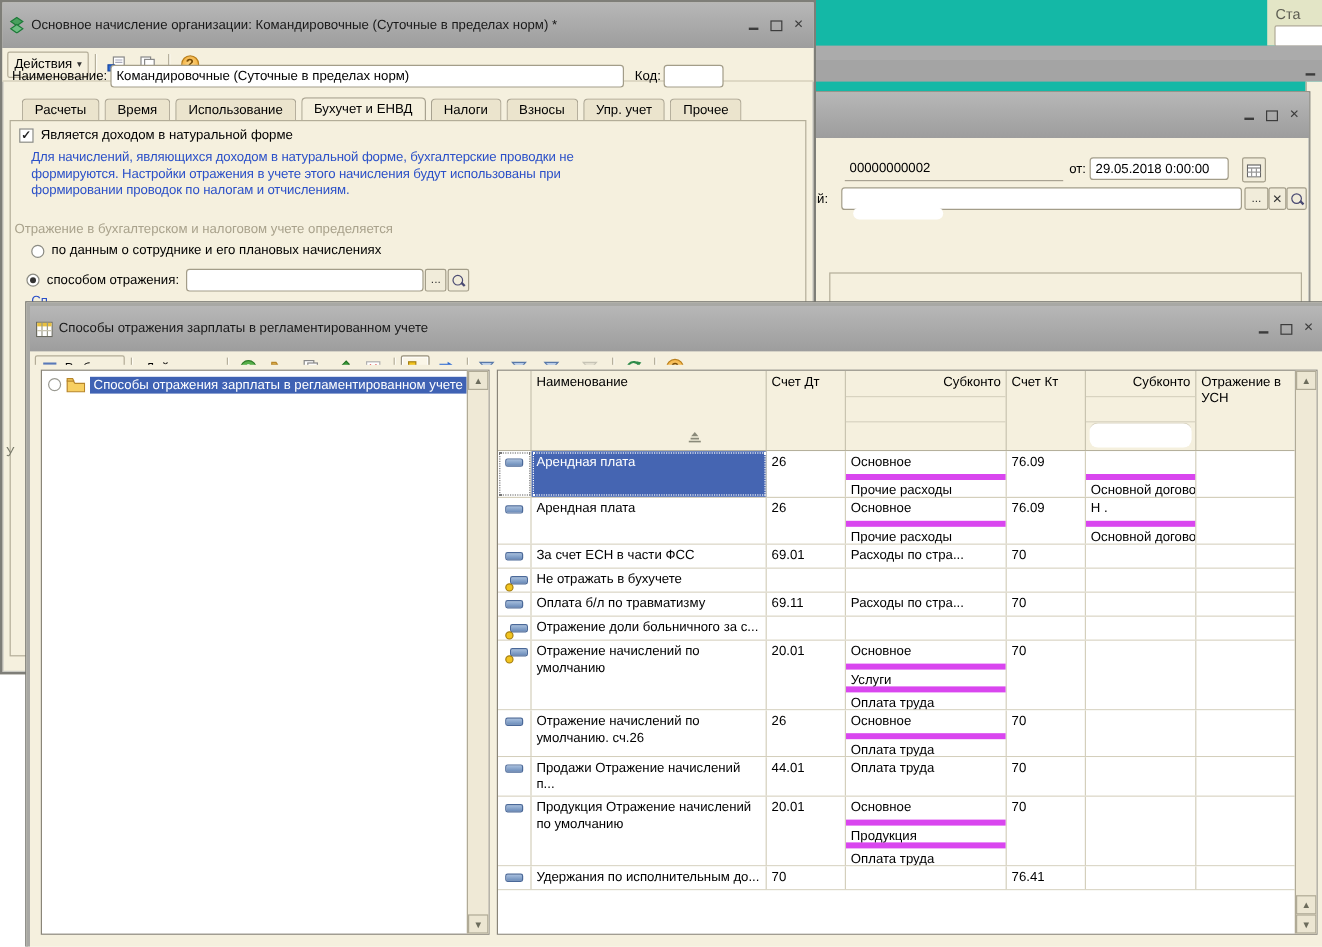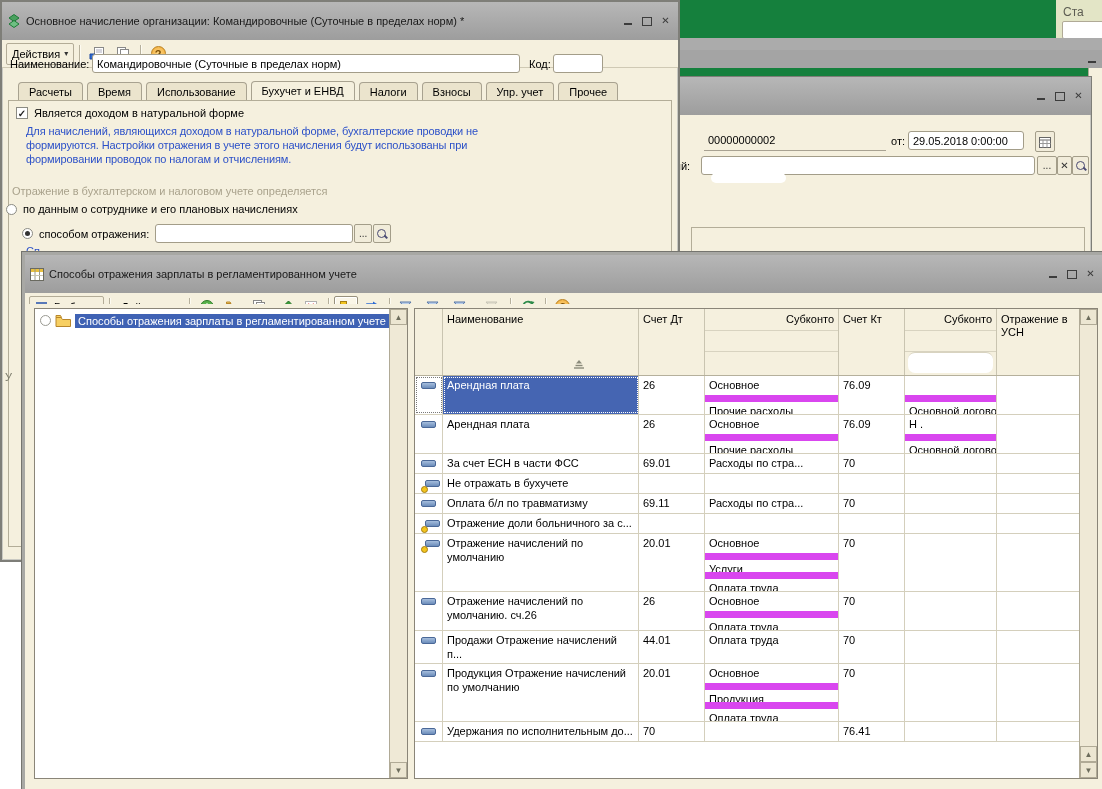--- a/index.html
+++ b/index.html
@@ -33,21 +33,21 @@
   .sechdr{color:#a9a28c;}
   .checkbox{width:12px;height:12px;background:#fff;border:1px solid #8b8b83;display:inline-flex;align-items:center;justify-content:center;font-size:10px;font-weight:bold;color:#222;box-sizing:border-box;}
   .radio{width:11px;height:11px;border:1px solid #8b8b83;border-radius:50%;background:#fff;display:inline-block;box-sizing:border-box;position:relative;}
   .radio.on::after{content:"";position:absolute;left:2px;top:2px;width:5px;height:5px;border-radius:50%;background:#333;}
   .clip{overflow:hidden;color:#2b50c8;}
   
   #winB{left:670px;top:76px;width:420px;height:470px;z-index:2;}
   .ul-field{border-bottom:1px solid #a8a292;}
   .groupbox{position:absolute;border:1px solid #b3ad98;}
   
-  #backdrop{left:676px;top:0;width:426px;height:76px;z-index:1;position:absolute;background:#15803d;}
+  #backdrop{left:676px;top:0;width:426px;height:76px;z-index:1;position:absolute;background:#14b8a6;}
   #backdrop .panel{position:absolute;left:380px;top:0;width:46px;height:38px;background:#e3e5c6;color:#5c5c52;font-size:12px;padding-top:5px;padding-left:7px;box-sizing:border-box;}
   #backdrop .mini-input{position:absolute;left:386px;top:21px;width:40px;height:16px;background:#fff;border:1px solid #b0aa96;border-radius:2px 0 0 2px;}
   #backdrop .graybar1{position:absolute;left:0;top:38px;width:426px;height:12px;background:#ababab;border-bottom:1px solid #c4c4c4;}
   #backdrop .graybar2{position:absolute;left:0;top:50px;width:426px;height:18px;background:#a4a4a4;}
   #rightsliver{position:absolute;left:1088px;top:68px;width:14px;height:715px;background:#f5f0de;border-left:1px solid #b0aa96;z-index:1;}
   
   #winC{left:22px;top:252px;width:1078px;height:537px;z-index:5;border:3px solid #a8a8a4;box-shadow:0 0 0 1px #75756f;}
   #winC .body{position:absolute;left:0;top:49px;right:0;bottom:0;background:#f5f0de;}
   .treepanel{position:absolute;left:9px;top:4px;width:374px;height:471px;background:#fff;border:1px solid #8a8578;display:flex;box-sizing:border-box;}
   .treemain{flex:1;overflow:hidden;padding-top:2px;}
@@ -71,21 +71,21 @@
   .w-sub{width:134px;flex:none;}
   .w-kt{width:66px;flex:none;}
   .w-subkt{width:92px;flex:none;}
   .w-usn{flex:1;}
   .trow{display:flex;border-bottom:1px solid #d4cfbc;background:#fff;align-items:stretch;}
   .c{border-right:1px solid #d4cfbc;box-sizing:border-box;min-height:19px;}
   .pad{padding:2px 4px;line-height:14px;}
   .cn span{display:block;padding:2px 4px;line-height:14px;}
   .cn.sel{background:#4565b2;color:#fff;outline:1px dotted #fff;outline-offset:-2px;}
   .sub{height:19px;line-height:16px;padding:1px 4px;box-sizing:border-box;white-space:nowrap;overflow:hidden;}
-  .sub+.sub{border-top:7px solid #d946ef;}
+  .sub+.sub{border-top:5px solid #d946ef;}
   .ric{display:block;width:13px;height:5px;margin:6px auto 0;background:linear-gradient(#a6bedd,#6b8cba);border:1px solid #4a6898;border-radius:2px;position:relative;}
   .ric.pre{margin-left:10px;}
   .ric.pre::after{content:"";position:absolute;left:-5px;bottom:-7px;width:7px;height:7px;background:#f2c41f;border:1px solid #a57f14;border-radius:50%;box-sizing:border-box;}
   .trow.selected .ci{outline:1px dotted #777;outline-offset:-2px;}
   .sorticon{position:absolute;left:130px;bottom:6px;}
   .filler{flex:1;background:#fff;}
   .mag{display:inline-block;width:12px;height:12px;position:relative;}
   .mag::before{content:"";position:absolute;left:1px;top:1px;width:7px;height:7px;border:1.5px solid #4a4a72;border-radius:50%;}
   .mag::after{content:"";position:absolute;left:8px;top:8px;width:4px;height:1.5px;background:#4a4a72;transform:rotate(45deg);}
   svg{display:block;}
@@ -202,21 +202,21 @@
         <div class="tab">Прочее</div>
       </div>
     <div class="tabpanel"></div>
 
     <div class="abs" style="left:14px;top:105px;display:flex;gap:6px;align-items:center;">
       <span class="checkbox">✓</span>
       <span>Является доходом в натуральной форме</span>
     </div>
     <div class="abs note" style="left:24px;top:122px;width:515px;">Для начислений, являющихся доходом в натуральной форме, бухгалтерские проводки не формируются. Настройки отражения в учете этого начисления будут использованы при формировании проводок по налогам и отчислениям.</div>
     <div class="abs sechdr" style="left:10px;top:183px;">Отражение в бухгалтерском и налоговом учете определяется</div>
-    <div class="abs" style="left:4px;top:201px;display:flex;gap:6px;align-items:center;">
+    <div class="abs" style="left:24px;top:201px;display:flex;gap:6px;align-items:center;">
       <span class="radio"></span>
       <span>по данным о сотруднике и его плановых начислениях</span>
     </div>
     <div class="abs" style="left:20px;top:222px;display:flex;gap:6px;align-items:center;text-align:right;">
       <span class="radio on"></span>
       <span>способом отражения:</span>
       <span class="input" style="width:198px;display:inline-block;"><span></span></span>
       <span class="fbtn" style="width:18px;margin-left:-5px;">...</span>
       <span class="fbtn" style="width:18px;margin-left:-5px;">
           <span class="mag"></span>

